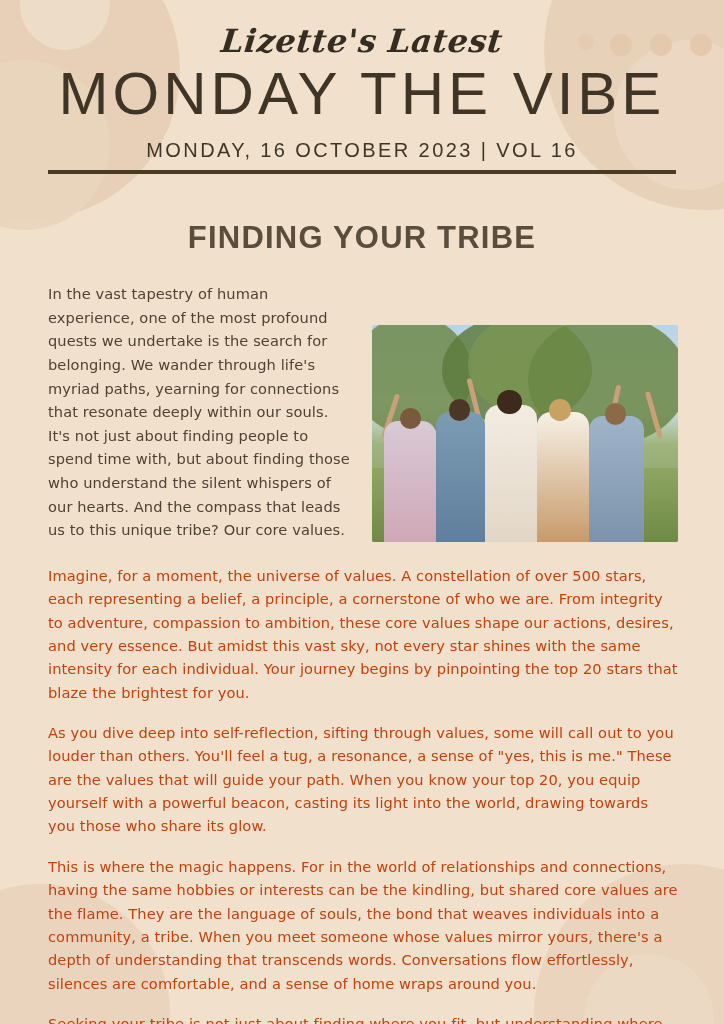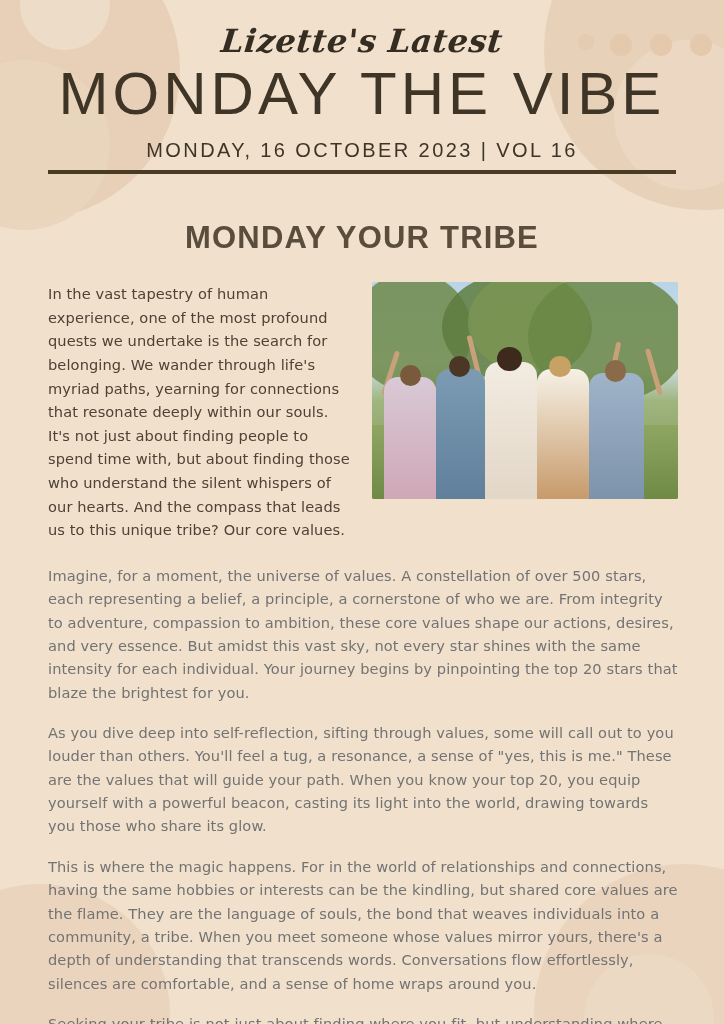--- a/index.html
+++ b/index.html
@@ -124,21 +124,21 @@
     font-size: 31px;
     font-weight: bold;
     letter-spacing: 1.2px;
     color: #5a4d3c;
     margin: 46px 0 26px 0;
   }
 
   .intro-wrap {
     display: flex;
     gap: 22px;
-    align-items: flex-start;
+    align-items: flex-end;
     padding: 0 18px 0 20px;
   }
   .intro-text {
     flex: 0 0 302px;
     font-size: 14.6px;
     line-height: 1.62;
     color: #4f4234;
     letter-spacing: .1px;
   }
   .photo {
@@ -193,21 +193,21 @@
   .a3 { right: 22%; bottom: 50%; height: 50px; transform: rotate(12deg); }
   .a4 { right: 5%;  bottom: 48%; height: 48px; transform: rotate(-16deg); }
 
   .body-copy {
     padding: 0 18px 0 20px;
     margin-top: 22px;
   }
   .body-copy p {
     font-size: 14.6px;
     line-height: 1.6;
-    color: #737373;
+    color: #c2410c;
     margin: 0 0 17px 0;
     letter-spacing: .1px;
   }
 </style>
 </head>
 <body>
 
 <div class="deco deco-left-1"></div>
 <div class="deco deco-left-2"></div>
 <div class="deco deco-left-3"></div>
@@ -223,21 +223,21 @@
 
 <div class="page">
 
   <header class="masthead">
     <div class="script-title">Lizette's Latest</div>
     <h1 class="main-title">MONDAY THE VIBE</h1>
     <div class="issue-line">MONDAY, 16 OCTOBER 2023 | VOL 16</div>
     <div class="rule"></div>
   </header>
 
-  <h2 class="article-title">MONDAY YOUR TRIBE</h2>
+  <h2 class="article-title">FINDING YOUR TRIBE</h2>
 
   <section class="intro-wrap">
     <div class="intro-text">In the vast tapestry of human experience, one of the most profound quests we undertake is the search for belonging. We wander through life's myriad paths, yearning for connections that resonate deeply within our souls. It's not just about finding people to spend time with, but about finding those who understand the silent whispers of our hearts. And the compass that leads us to this unique tribe? Our core values.</div>
     <div class="photo">
       <div class="sun"></div>
       <div class="tree t1"></div>
       <div class="tree t2"></div>
       <div class="tree t4"></div>
       <div class="tree t3"></div>
       <div class="ground"></div>

